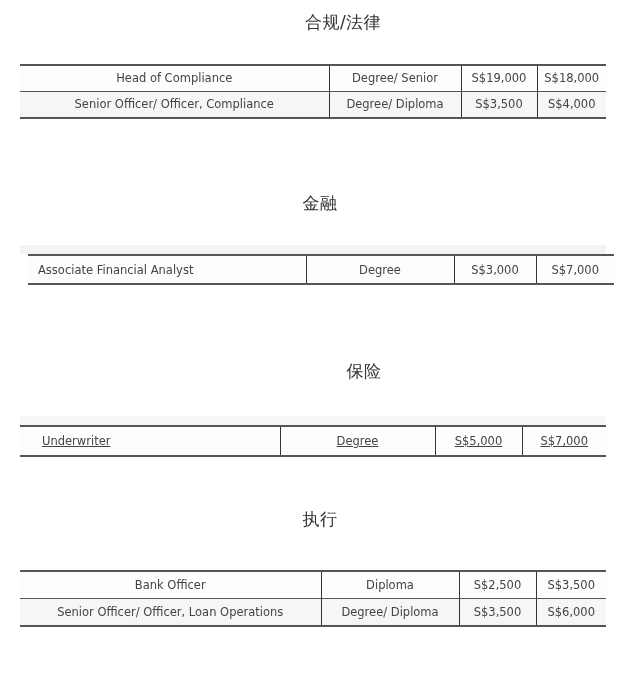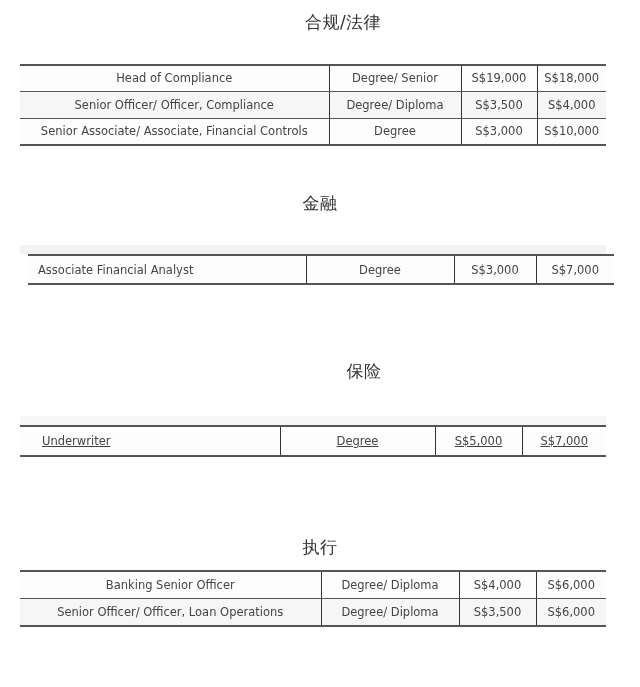--- a/index.html
+++ b/index.html
@@ -37,26 +37,20 @@
     <td>Degree/ Senior</td>
     <td>S$19,000</td>
     <td>S$18,000</td>
   </tr>
   <tr style="height:27px;">
     <td>Senior Officer/ Officer, Compliance</td>
     <td>Degree/ Diploma</td>
     <td>S$3,500</td>
     <td>S$4,000</td>
   </tr>
-  <tr style="height:27px;">
-    <td>Senior Associate/ Associate, Financial Controls</td>
-    <td>Degree</td>
-    <td>S$3,000</td>
-    <td>S$10,000</td>
-  </tr>
 </tbody>
   </table>
 
 <div class="title" style="top:192px;">金融</div>
 <div class="band" style="left:20px; top:245px; width:586px; height:9px;"></div>
 <table class="tbl" style="left:28px; top:254px; width:586px;">
   <colgroup>
       <col style="width:278px">
       <col style="width:148px">
       <col style="width:82px">
@@ -84,34 +78,34 @@
   <tbody>
       <tr style="height:30px;text-decoration:underline;">
     <td class="left indent3">Underwriter</td>
     <td>Degree</td>
     <td>S$5,000</td>
     <td>S$7,000</td>
   </tr>
 </tbody>
   </table>
 
-<div class="title" style="top:536px;">执行</div>
+<div class="title" style="top:508px;">执行</div>
 <table class="tbl" style="left:20px; top:570px; width:586px;">
   <colgroup>
       <col style="width:301px">
       <col style="width:138px">
       <col style="width:77px">
       <col style="width:70px">
     </colgroup>
   <tbody>
-  <tr style="height:27px;">
-    <td>Banking Senior Officer</td>
-    <td>Degree/ Diploma</td>
-    <td>S$4,000</td>
-    <td>S$6,000</td>
+      <tr style="height:27px;">
+    <td>Bank Officer</td>
+    <td>Diploma</td>
+    <td>S$2,500</td>
+    <td>S$3,500</td>
   </tr>
   <tr style="height:28px;">
     <td>Senior Officer/ Officer, Loan Operations</td>
     <td>Degree/ Diploma</td>
     <td>S$3,500</td>
     <td>S$6,000</td>
   </tr>
 </tbody>
   </table>
 

